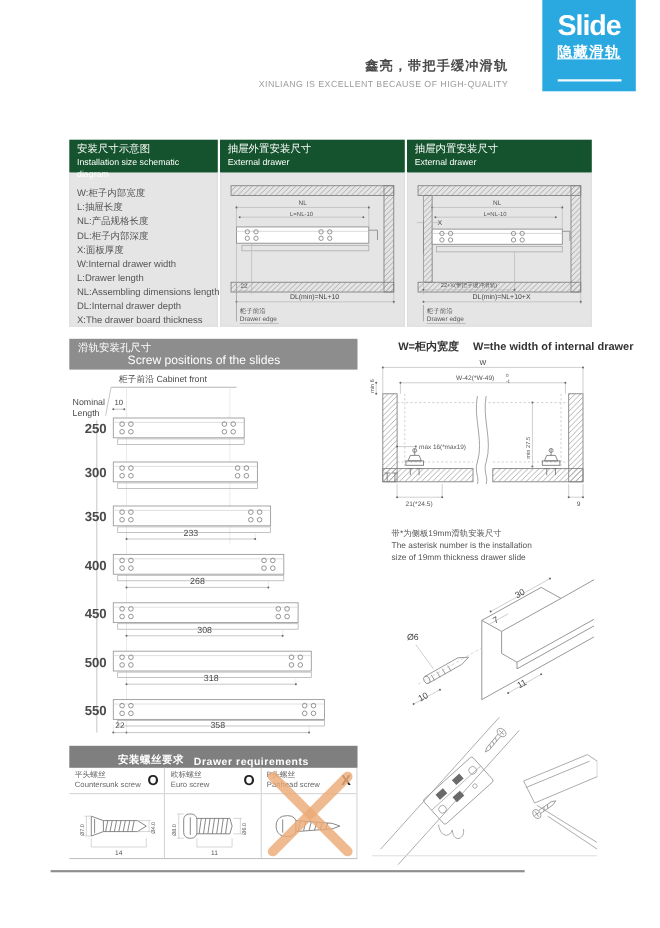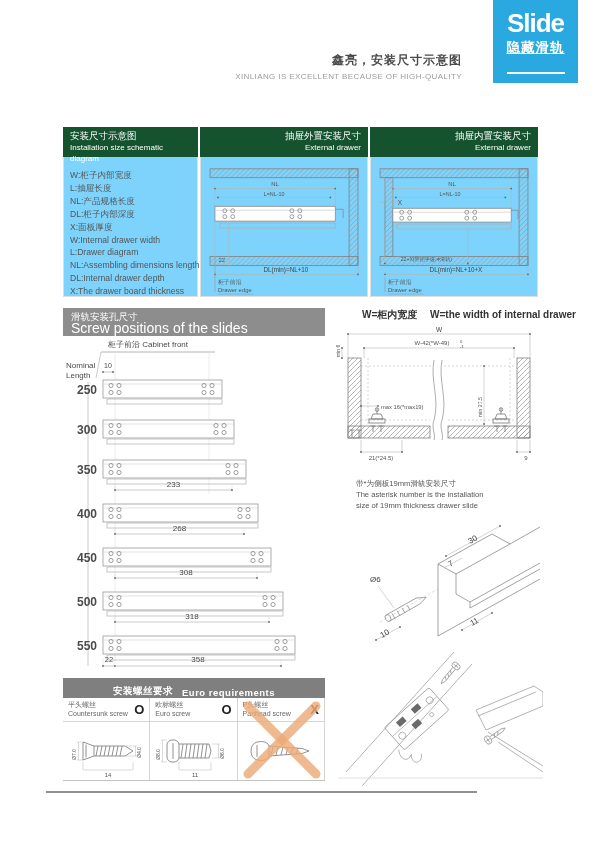--- a/index.html
+++ b/index.html
@@ -13,22 +13,22 @@
   .logo-sub{color:#fff;font-size:13.5px;font-weight:bold;margin-top:3px;
             border-bottom:2px solid rgba(255,255,255,.95);padding-bottom:15px;letter-spacing:1px;text-decoration:underline;}
   .tagline{position:absolute;top:52px;right:138px;text-align:right;}
   .tagline-cn{font-size:12px;font-weight:bold;color:#4a4a4a;letter-spacing:1px;}
   .tagline-en{font-size:8px;color:#9b9b9b;letter-spacing:.4px;margin-top:3px;margin-left:16px;}
   
   .panel{position:absolute;top:127px;}
   .panel-head{background:#14532d;color:#fff;height:30px;box-sizing:border-box;padding:3px 7px;}
   .panel-head .h-cn{font-size:9.5px;line-height:12px;}
   .panel-head .h-en{font-size:8px;line-height:11px;}
-  .panel-head.center{text-align:right;}
-  .panel-body{background:#7dd3fc;border:1px solid #dedede;border-top:none;box-sizing:border-box;height:140px;}
+  .panel-head.center{text-align:left;}
+  .panel-body{background:#e5e5e5;border:1px solid #dedede;border-top:none;box-sizing:border-box;height:140px;}
   #panel-schematic{left:63px;width:135px;}
   #panel-external{left:200px;width:168px;}
   #panel-internal{left:370px;width:168px;}
   .legend-body{padding:12px 6px 0 6px;}
   .legend-line{font-size:8.6px;color:#555;line-height:12.9px;white-space:nowrap;}
   
   #slides-section{position:absolute;left:63px;top:308px;width:262px;}
   .section-head{background:#8d8d8d;color:#fff;height:28px;box-sizing:border-box;padding:3px 8px;}
   
   #width-section{position:absolute;left:334px;top:308px;width:212px;}
@@ -60,37 +60,37 @@
 </head>
 <body>
 
 <div id="page">
 
   <div class="logo-box" style="background:#29a9e0;">
     <div class="logo-main">Slide</div>
     <div class="logo-sub">隐藏滑轨</div>
   </div>
   <div class="tagline">
-    <div class="tagline-cn">鑫亮，安装尺寸示意图</div>
+    <div class="tagline-cn">鑫亮，带把手缓冲滑轨</div>
     <div class="tagline-en">XINLIANG IS EXCELLENT BECAUSE OF HIGH-QUALITY</div>
   </div>
 
   <div class="panel" id="panel-schematic">
     <div class="panel-head">
       <div class="h-cn">安装尺寸示意图</div>
       <div class="h-en">Installation size schematic diagram</div>
     </div>
     <div class="panel-body legend-body">
       <div class="legend-line">W:柜子内部宽度</div>
       <div class="legend-line">L:抽屉长度</div>
       <div class="legend-line">NL:产品规格长度</div>
       <div class="legend-line">DL:柜子内部深度</div>
       <div class="legend-line">X:面板厚度</div>
       <div class="legend-line">W:Internal drawer width</div>
-      <div class="legend-line">L:Drawer diagram</div>
+      <div class="legend-line">L:Drawer length</div>
       <div class="legend-line">NL:Assembling dimensions length</div>
       <div class="legend-line">DL:Internal drawer depth</div>
       <div class="legend-line">X:The drawer board thickness</div>
     </div>
   </div>
 
   <div class="panel" id="panel-external">
     <div class="panel-head center">
       <div class="h-cn">抽屉外置安装尺寸</div>
       <div class="h-en">External drawer</div>
@@ -218,21 +218,21 @@
         <text x="16" y="129" font-size="6" fill="#555">柜子前沿</text>
         <text x="16" y="137" font-size="6" fill="#555">Drawer edge</text>
         <line x1="16" y1="139" x2="52" y2="139" stroke="#999" stroke-width="0.5"></line>
       </svg>
     </div>
   </div>
 
   <div id="slides-section">
     <div class="section-head">
       <div class="h-cn" style="font-size:9.5px;line-height:12px;">滑轨安装孔尺寸</div>
-      <div class="h-en" style="font-size:14px;line-height:11px;">Screw positions of the slides</div>
+      <div class="h-en" style="font-size:11px;line-height:11px;margin-left:45px;">Screw positions of the slides</div>
     </div>
     <svg id="slides-svg" width="262" height="336" viewBox="0 0 262 336">
         <line x1="38" y1="16" x2="152" y2="16" stroke="#b5b5b5" stroke-width="1"></line>
         <line x1="33" y1="42" x2="38" y2="16" stroke="#b5b5b5" stroke-width="0.7"></line>
         <line x1="25" y1="46" x2="25" y2="330" stroke="#b5b5b5" stroke-width="0.7"></line>
         <line x1="52" y1="16" x2="52" y2="330" stroke="#e0e0e0" stroke-width="0.6"></line>
         <line x1="146" y1="16" x2="146" y2="158" stroke="#e0e0e0" stroke-width="0.6"></line>
         <text x="45" y="11" font-size="8" fill="#4a4a4a" text-anchor="start" font-weight="normal">柜子前沿 Cabinet front</text>
         <text x="3" y="32" font-size="8" fill="#4a4a4a" text-anchor="start" font-weight="normal">Nominal</text>
         <text x="3" y="42" font-size="8" fill="#4a4a4a" text-anchor="start" font-weight="normal">Length</text>
@@ -566,21 +566,21 @@
         <line x1="1.6" y1="3" x2="1.6" y2="17"></line>
       <path d="M-1.6,17 L0,21 L1.6,17"></path>
       <line x1="-1.6" y1="7" x2="1.6" y2="9"></line>
         <line x1="-1.6" y1="11" x2="1.6" y2="13"></line>
     </g>
   </svg>
 
   <div id="screw-section">
     <div class="screw-bar">
       <span class="sb-cn">安装螺丝要求</span>
-      <span class="sb-en">Euro requirements</span>
+      <span class="sb-en">Drawer requirements</span>
     </div>
     <div class="screw-table">
 
       <div class="screw-col">
         <div class="screw-col-head">
           <div>
             <div class="scn">平头螺丝</div>
             <div class="sen">Countersunk screw</div>
           </div>
           <div class="smark">O</div>

